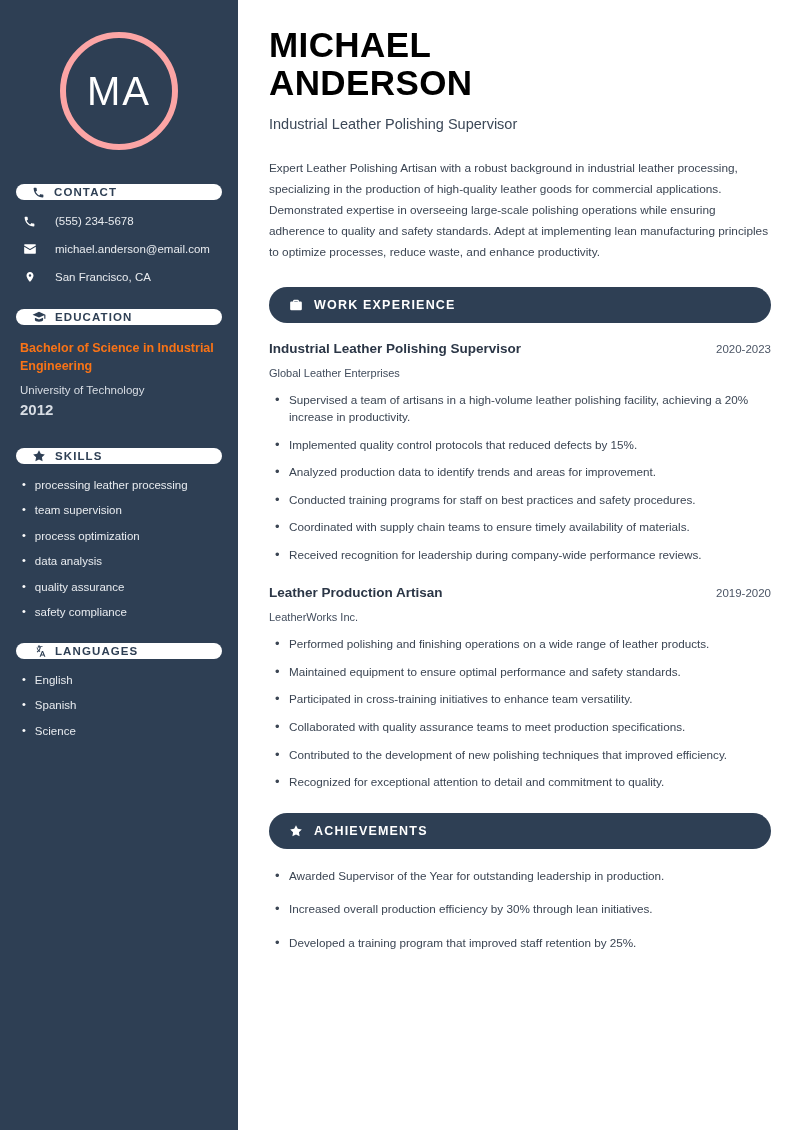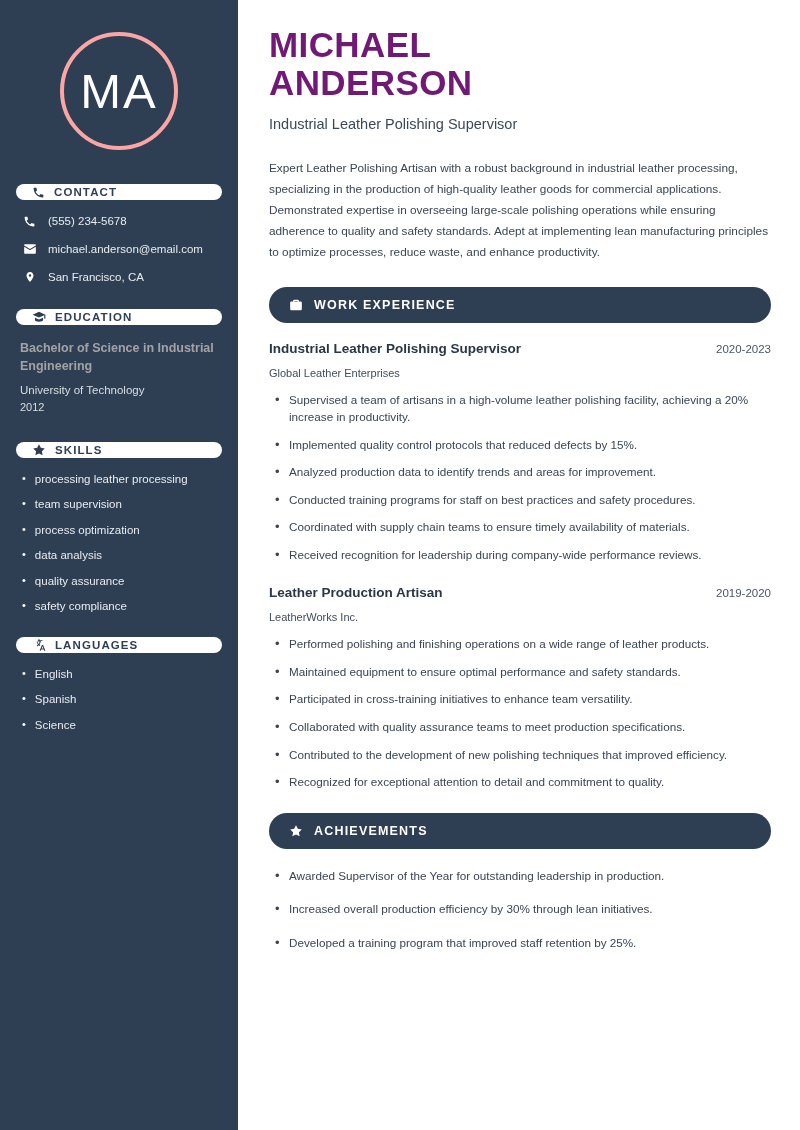--- a/index.html
+++ b/index.html
@@ -29,25 +29,25 @@
   .avatar-wrap {
     display: flex;
     justify-content: center;
     margin-top: 10px;
     margin-bottom: 34px;
   }
   .avatar {
     width: 118px;
     height: 118px;
     border-radius: 50%;
-    border: 4px solid #fca5a5;
+    border: 6px solid #fca5a5;
     display: flex;
     align-items: center;
     justify-content: center;
-    font-size: 49px;
+    font-size: 40px;
     letter-spacing: 2px;
     font-weight: 400;
     color: #ffffff;
   }
 
   .side-pill {
     background: #ffffff;
     color: #2e3f54;
     border-radius: 18px;
     height: 16px;
@@ -59,39 +59,39 @@
     font-weight: bold;
     letter-spacing: 1.1px;
     margin-bottom: 14px;
   }
   .side-pill .ic { display: flex; align-items: center; color: #2e3f54; }
 
   .contact-list { margin-bottom: 24px; }
   .contact-row {
     display: flex;
     align-items: center;
-    gap: 11px;
+    gap: 18px;
     font-size: 11.5px;
     color: #e8ebef;
     margin-bottom: 13px;
     padding-left: 6px;
     line-height: 1.3;
   }
   .contact-row .ic { width: 15px; display: flex; justify-content: center; color: #ffffff; flex-shrink: 0; }
 
   .edu-block { padding-left: 4px; margin-bottom: 26px; }
   .edu-degree {
     font-size: 12.5px;
     font-weight: bold;
     line-height: 1.45;
-    color: #a3a3a3;
+    color: #f97316;
     margin-bottom: 7px;
   }
   .edu-school { font-size: 11.5px; color: #d8dde4; line-height: 1.5; }
-  .edu-year { font-size: 11px; color: #d8dde4; line-height: 1.5; }
+  .edu-year { font-size: 15px; color: #d8dde4; line-height: 1.5; font-weight: bold; }
 
   .bullet-list { padding-left: 6px; margin-bottom: 22px; }
   .bullet-item {
     font-size: 11.5px;
     color: #e8ebef;
     margin-bottom: 10px;
     display: flex;
     gap: 9px;
     line-height: 1.35;
   }
@@ -99,21 +99,21 @@
 
   
   .main {
     flex: 1;
     background: #ffffff;
     padding: 26px 29px 30px 31px;
   }
   .name {
     font-size: 35px;
     font-weight: bold;
-    color: #701a75;
+    color: #000000;
     line-height: 1.08;
     letter-spacing: 0.4px;
     text-transform: uppercase;
   }
   .job-title {
     font-size: 14.5px;
     color: #3c4858;
     margin-top: 14px;
     margin-bottom: 26px;
   }

